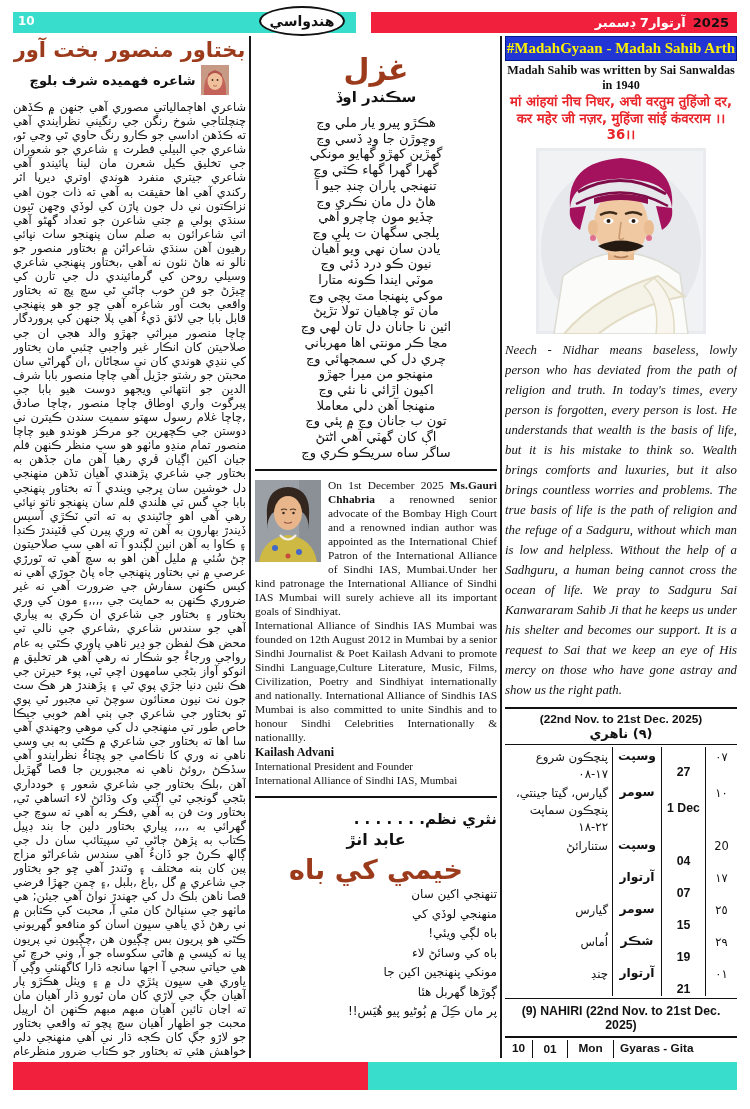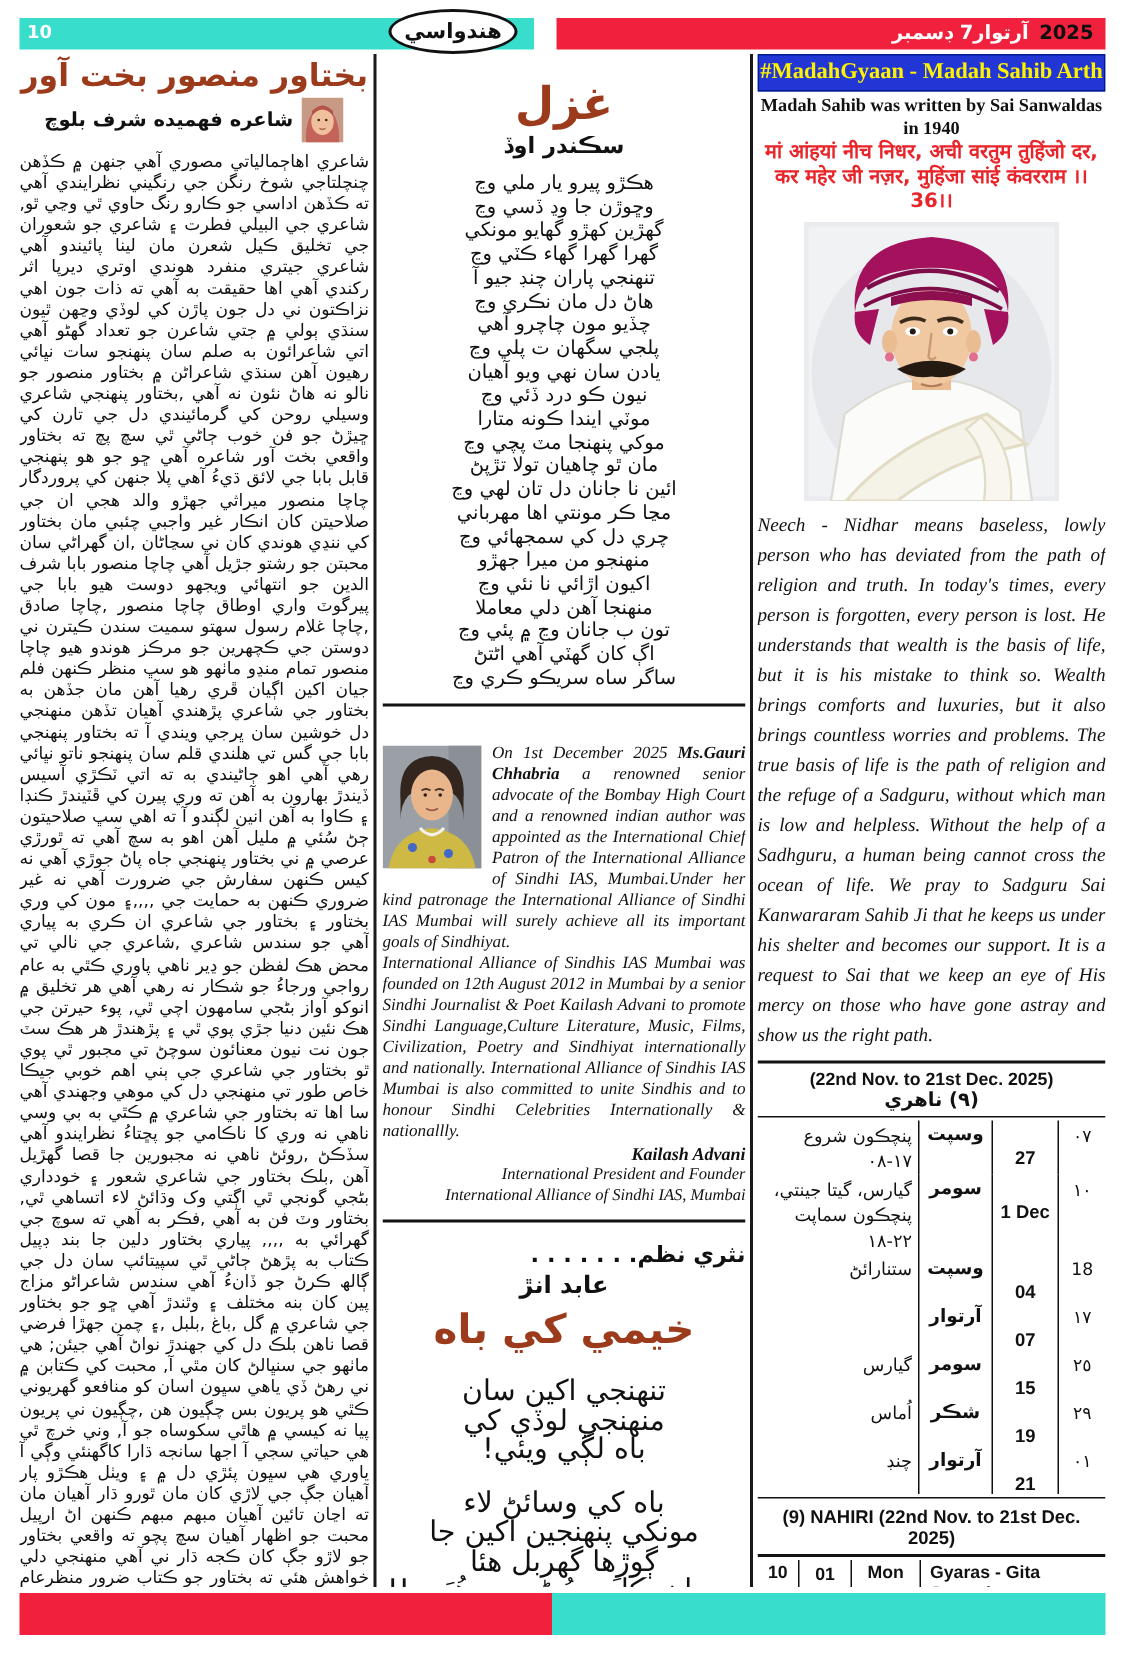--- a/index.html
+++ b/index.html
@@ -32,29 +32,29 @@
   .lc-byline { display:flex; direction:rtl; justify-content:center; align-items:center; gap:6px; margin-top:3px; }
   .lc-byline-text { font-weight:bold; font-size:13px; direction:rtl; }
   .lc-photo { width:28px; height:30px; flex:0 0 auto; }
   .lc-body { margin-top:5px; direction:rtl; text-align:justify; font-size:11.4px; line-height:14.1px; }
 
   
   .ghazal-title { color:var(--brown); font-weight:bold; font-size:30px; text-align:center; margin-top:16px; direction:rtl; }
   .ghazal-poet  { font-weight:bold; font-size:15px; text-align:center; margin-top:1px; direction:rtl; }
   .ghazal-poem  { margin-top:9px; text-align:center; direction:rtl; font-size:13px; line-height:15.7px; }
   .mid-hr { border:none; border-top:2px solid #111; margin:9px 0 0 0; }
-  .ias { margin-top:24px; font-family:"Liberation Serif",serif; font-size:11.4px; line-height:14px; text-align:justify;font-style:italic; }
+  .ias { margin-top:7px; font-family:"Liberation Serif",serif; font-size:11.4px; line-height:14px; text-align:justify; }
   .ias-photo { float:left; width:66px; height:82px; margin:2px 7px 1px 0; }
-  .sig { text-align:right; font-family:"Liberation Serif",serif; margin-top:1px; }
+  .sig { text-align:left; font-family:"Liberation Serif",serif; margin-top:1px; }
   .sig-name { font-weight:bold; font-size:12px; }
   .sig-line { font-size:11px; }
   .nasri-kicker { direction:rtl; font-weight:bold; font-size:15px; text-align:right; margin-top:12px; }
   .nasri-poet   { direction:rtl; font-weight:bold; font-size:16px; text-align:center; margin-top:2px; }
   .nasri-title  { direction:rtl; color:var(--brown); font-weight:bold; font-size:27px; text-align:center; margin-top:5px; }
-  .nasri-stanza { direction:rtl; text-align:center; font-size:19px; line-height:19.5px; margin-top:16px; }
+  .nasri-stanza { direction:rtl; font-size:12px; line-height:19.5px; }
 
   
   .madah-head { background:var(--blue); border:1px solid #001a8a; color:var(--yellow);
                 font-family:"Liberation Serif",serif; font-weight:bold; font-size:15px;
                 text-align:center; height:25px; line-height:23px; }
   .madah-intro { font-family:"Liberation Serif",serif; font-weight:bold; font-size:12.2px; text-align:center; margin-top:2px; }
   .madah-verse { color:var(--vermilion); font-weight:bold; font-size:13.2px; text-align:center; line-height:16.5px; margin-top:1px; }
   .sai-photo { display:block; margin:4px auto 0; width:170px; height:186px; }
   .madah-commentary { font-family:"Liberation Serif",serif; font-style:italic; font-size:12.8px;
                       line-height:20px; text-align:justify; margin-top:6px; }
@@ -238,21 +238,21 @@
         <div class="s-day">وسپت</div>
         <div class="s-event">پنچڪون شروع ١٧-٠٨</div>
       </div>
       <div class="srow">
         <div class="s-d1">١٠</div>
         <div class="s-d2">1 Dec</div>
         <div class="s-day">سومر</div>
         <div class="s-event">گيارس، گيتا جينتي، پنچڪون سماپت ٢٢-١٨</div>
       </div>
       <div class="srow">
-        <div class="s-d1">18</div>
+        <div class="s-d1">20</div>
         <div class="s-d2">04</div>
         <div class="s-day">وسپت</div>
         <div class="s-event">ستنارائڻ</div>
       </div>
       <div class="srow">
         <div class="s-d1">١٧</div>
         <div class="s-d2">07</div>
         <div class="s-day">آرتوار</div>
       </div>
       <div class="srow">

